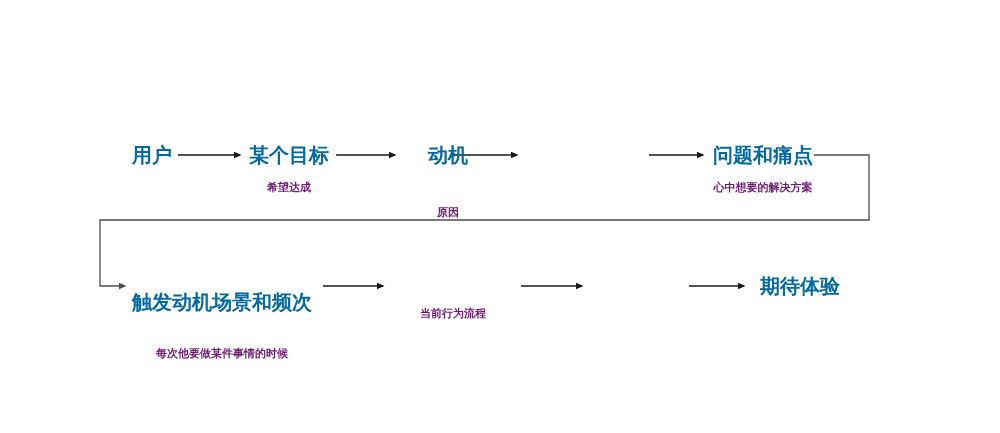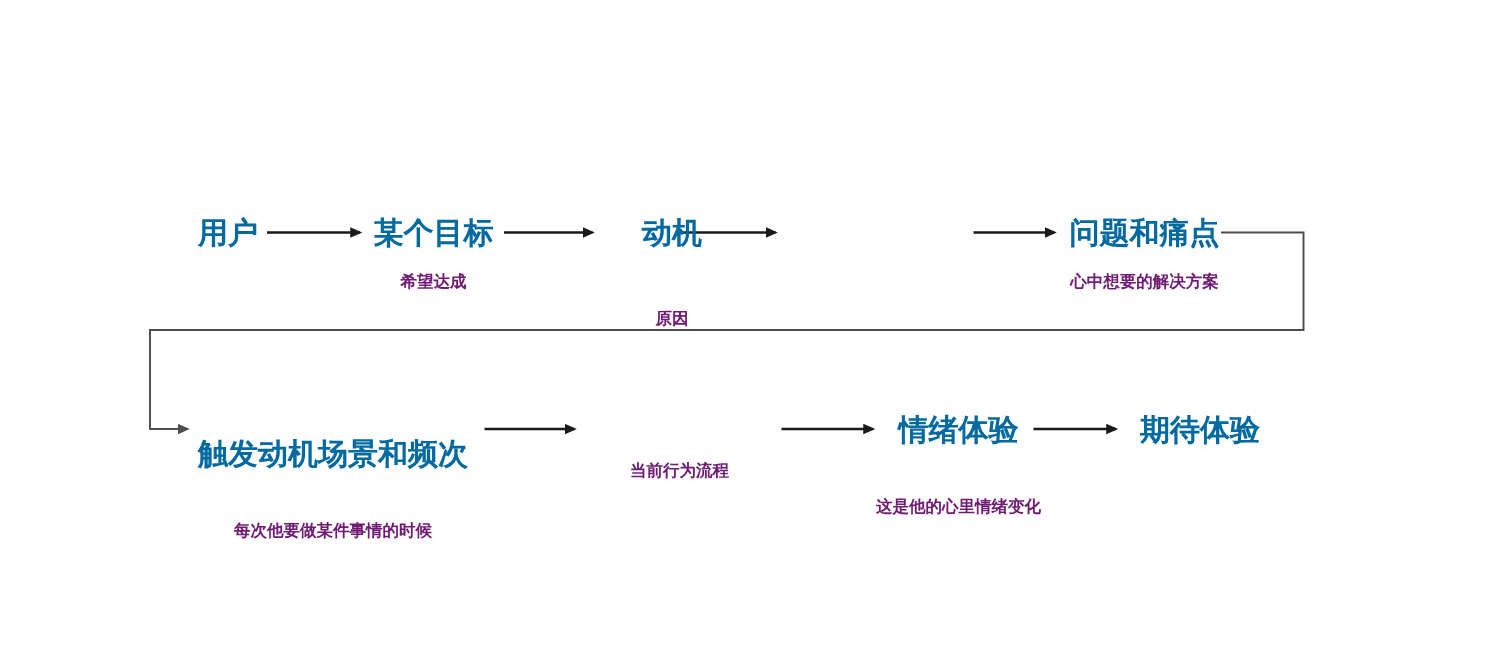--- a/index.html
+++ b/index.html
@@ -90,22 +90,18 @@
 
   <div class="node bottom" style="left:222px; top:290px;">
     <span class="label">触发动机场景和频次</span>
     <span class="sublabel">每次他要做某件事情的时候</span>
   </div>
 
   <div class="node bottom" style="left:453px; top:274px;">
     <span class="sublabel">当前行为流程</span>
   </div>
 
-  <div class="node bottom" style="left:639px; top:274px;">
-    <span class="label">情绪体验</span>
-    <span class="sublabel">这是他的心里情绪变化</span>
-  </div>
 
   <div class="node bottom" style="left:800px; top:274px;">
     <span class="label">期待体验</span>
   </div>
 
 </div>
 
 </body></html>

